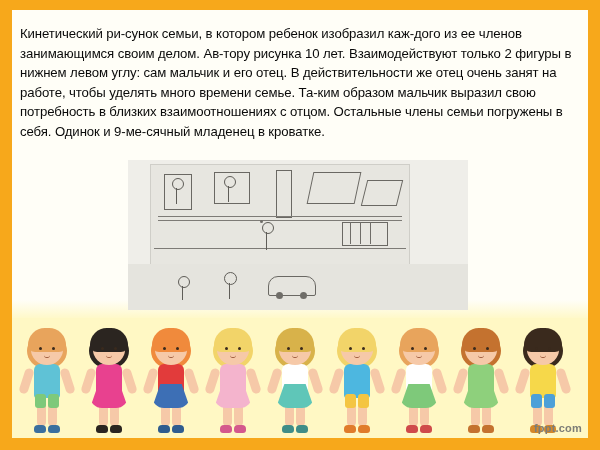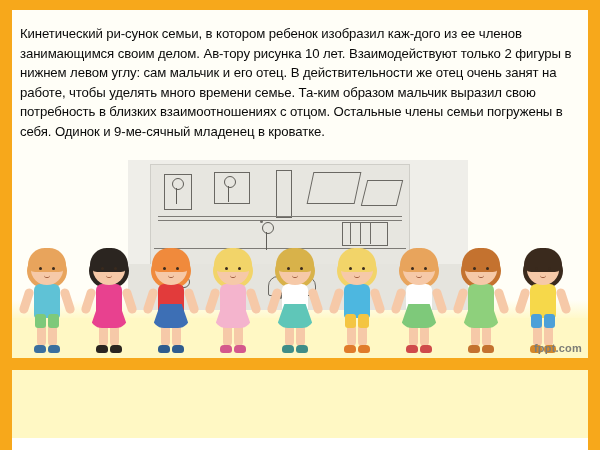--- a/index.html
+++ b/index.html
@@ -9,21 +9,21 @@
   body {
     width: 600px;
     height: 450px;
     overflow: hidden;
     font-family: "Liberation Sans", sans-serif;
     background: #ffffff;
   }
   #slide {
     position: relative;
     width: 600px;
-    height: 370px;
+    height: 450px;
     background: #fdfcf5;
     box-sizing: border-box;
     border-radius: 9px;
   }
   
   .frame-top {
     position: absolute;
     left: 0; top: 0;
     width: 600px; height: 10px;
     background: #f7a81b;

